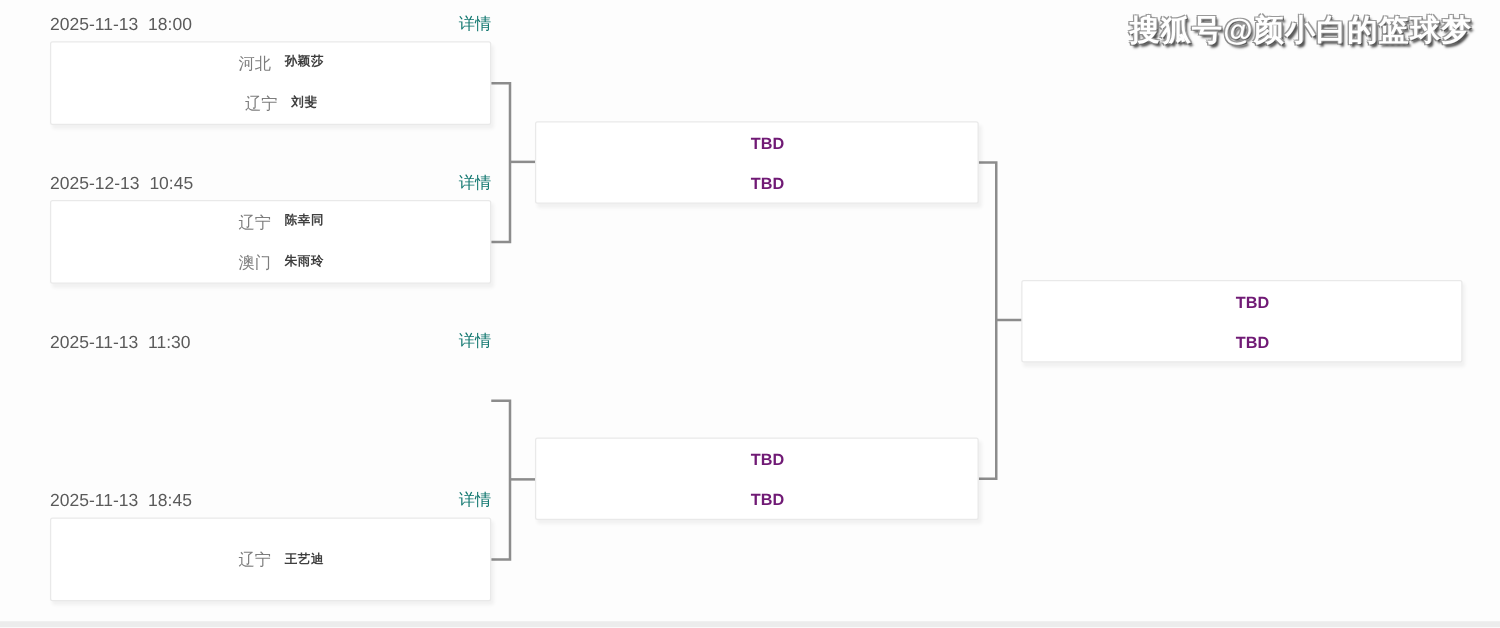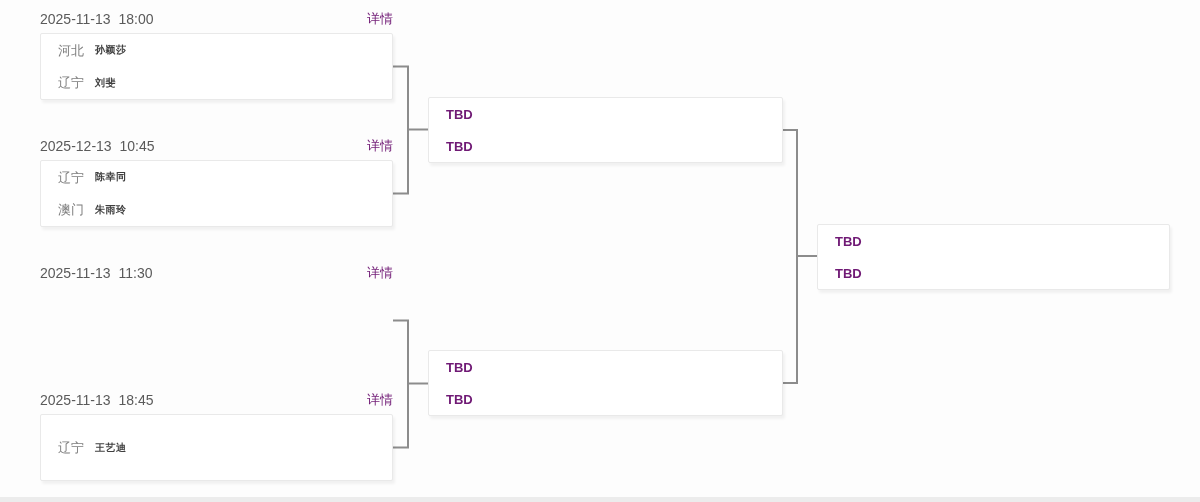--- a/index.html
+++ b/index.html
@@ -19,35 +19,36 @@
     left: 40px;
     width: 353px;
     height: 20px;
     display: flex;
     justify-content: space-between;
     align-items: center;
   }
   .date { font-size: 14px; color: #5a5a5a; word-spacing: 4px; }
   .detail {
     font-size: 13px;
-    color: #701a75;
+    color: #0f766e;
     text-decoration: none;
     cursor: pointer;
   }
 
   .card {
     position: absolute;
     background: #ffffff;
     border: 1px solid #e9e9e9;
     border-radius: 2px;
     box-shadow: 2px 3px 3px rgba(0,0,0,0.05);
     box-sizing: border-box;
     display: flex;
     flex-direction: column;
     justify-content: space-around;
+    align-items: center;
   }
   .card.r1 { left: 40px; width: 353px; height: 67px; }
   .card.sf { left: 428px; width: 355px; height: 66px; }
   .card.final { left: 817px; width: 353px; height: 66px; }
 
   .row {
     display: flex;
     align-items: center;
     padding-left: 17px;
     font-size: 13px;
@@ -150,15 +151,16 @@
   <div class="card sf" style="top:350px">
     <div class="row tbd">TBD</div>
     <div class="row tbd">TBD</div>
   </div>
 
   <div class="card final" style="top:224px">
     <div class="row tbd">TBD</div>
     <div class="row tbd">TBD</div>
   </div>
 
+  <div class="watermark">搜狐号@颜小白的篮球梦</div>
   <div class="bottom-strip"></div>
 
 </div>
 
 </body></html>

